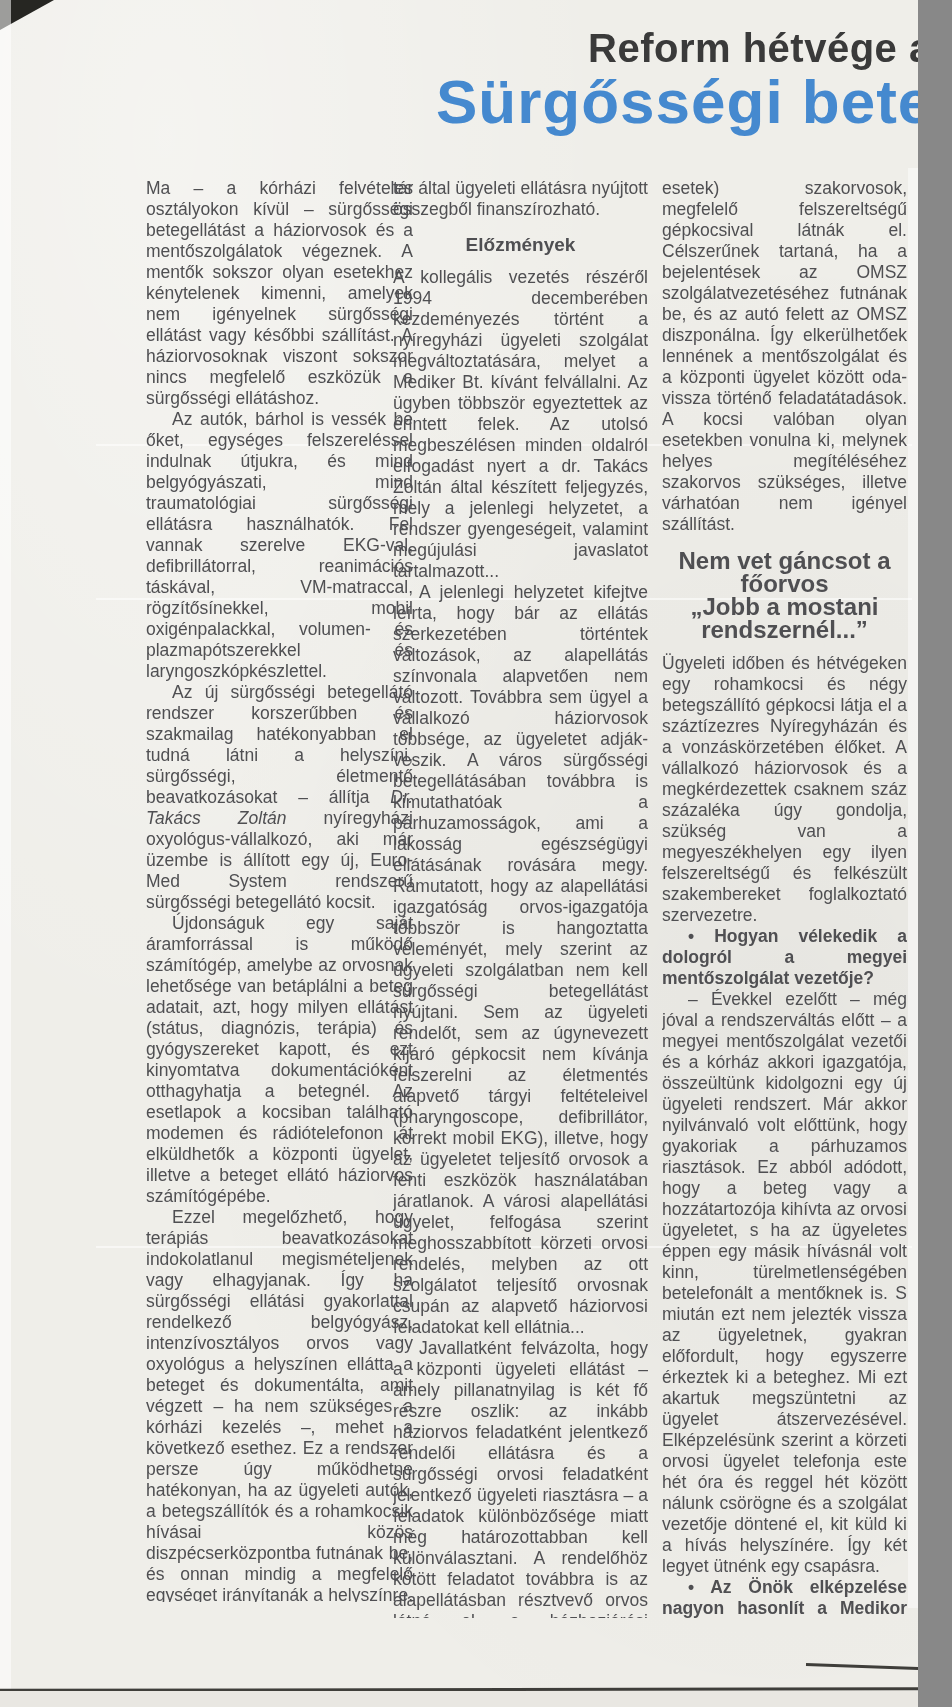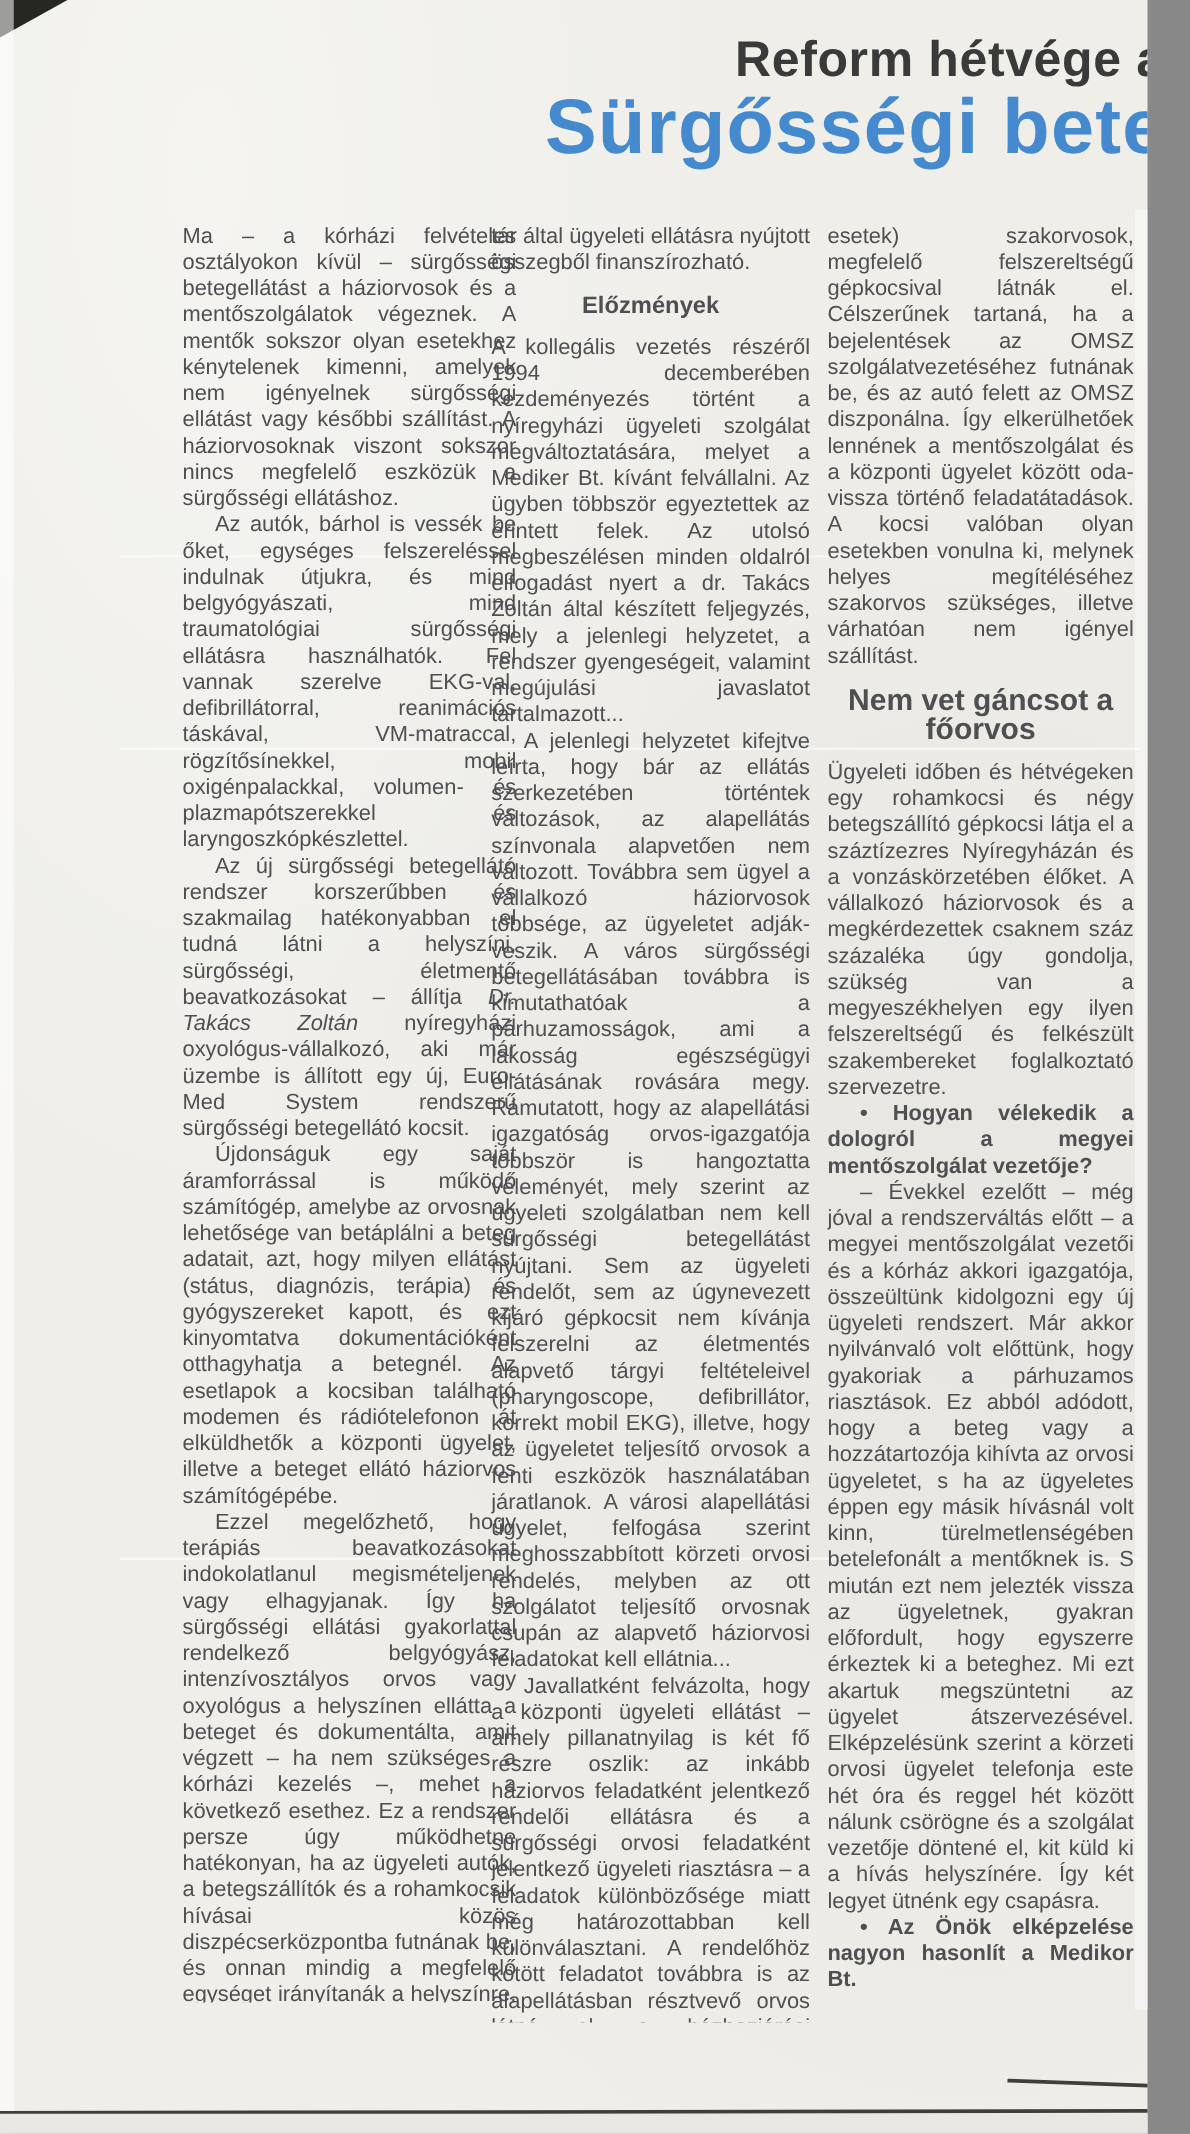--- a/index.html
+++ b/index.html
@@ -90,20 +90,21 @@
     <div class="col-heading">Előzmények</div>
     <p class="noindent">A kollegális vezetés részéről 1994 decemberében kezdeményezés történt a nyíregyházi ügyeleti szolgálat megváltoztatására, melyet a Mediker Bt. kívánt felvállalni. Az ügyben többször egyeztettek az érintett felek. Az utolsó megbeszélésen minden oldalról elfogadást nyert a dr. Takács Zoltán által készített feljegyzés, mely a jelenlegi helyzetet, a rendszer gyengeségeit, valamint megújulási javaslatot tartalmazott...</p>
     <p>A jelenlegi helyzetet kifejtve leírta, hogy bár az ellátás szerkezetében történtek változások, az alapellátás színvonala alapvetően nem változott. Továbbra sem ügyel a vállalkozó háziorvosok többsége, az ügyeletet adják-veszik. A város sürgősségi betegellátásában továbbra is kimutathatóak a párhuzamosságok, ami a lakosság egészségügyi ellátásának rovására megy. Rámutatott, hogy az alapellátási igazgatóság orvos-igazgatója többször is hangoztatta véleményét, mely szerint az ügyeleti szolgálatban nem kell sürgősségi betegellátást nyújtani. Sem az ügyeleti rendelőt, sem az úgynevezett kijáró gépkocsit nem kívánja felszerelni az életmentés alapvető tárgyi feltételeivel (pharyngoscope, defibrillátor, korrekt mobil EKG), illetve, hogy az ügyeletet teljesítő orvosok a fenti eszközök használatában járatlanok. A városi alapellátási ügyelet, felfogása szerint meghosszabbított körzeti orvosi rendelés, melyben az ott szolgálatot teljesítő orvosnak csupán az alapvető háziorvosi feladatokat kell ellátnia...</p>
     <p>Javallatként felvázolta, hogy a központi ügyeleti ellátást – amely pillanatnyilag is két fő részre oszlik: az inkább háziorvos feladatként jelentkező rendelői ellátásra és a sürgősségi orvosi feladatként jelentkező ügyeleti riasztásra – a feladatok különbözősége miatt még határozottabban kell különválasztani. A rendelőhöz kötött feladatot továbbra is az alapellátásban résztvevő orvos látná el, a házhozjárási feladatokat azonban (mivel általában e feladatok között találhatóak súlyosabb, beavatkozást igénylő</p>
   </section>
 
   <section class="col col3">
     <p class="noindent">esetek) szakorvosok, megfelelő felszereltségű gépkocsival látnák el. Célszerűnek tartaná, ha a bejelentések az OMSZ szolgálatvezetéséhez futnának be, és az autó felett az OMSZ diszponálna. Így elkerülhetőek lennének a mentőszolgálat és a központi ügyelet között oda-vissza történő feladatátadások. A kocsi valóban olyan esetekben vonulna ki, melynek helyes megítéléséhez szakorvos szükséges, illetve várhatóan nem igényel szállítást.</p>
     <div class="col-heading2">
       <div>Nem vet gáncsot a főorvos</div>
+      <div>„Jobb a mostani rendszernél...”</div>
     </div>
     <p class="noindent">Ügyeleti időben és hétvégeken egy rohamkocsi és négy betegszállító gépkocsi látja el a száztízezres Nyíregyházán és a vonzáskörzetében élőket. A vállalkozó háziorvosok és a megkérdezettek csaknem száz százaléka úgy gondolja, szükség van a megyeszékhelyen egy ilyen felszereltségű és felkészült szakembereket foglalkoztató szervezetre.</p>
     <p class="bold">• Hogyan vélekedik a dologról a megyei mentőszolgálat vezetője?</p>
     <p>– Évekkel ezelőtt – még jóval a rendszerváltás előtt – a megyei mentőszolgálat vezetői és a kórház akkori igazgatója, összeültünk kidolgozni egy új ügyeleti rendszert. Már akkor nyilvánvaló volt előttünk, hogy gyakoriak a párhuzamos riasztások. Ez abból adódott, hogy a beteg vagy a hozzátartozója kihívta az orvosi ügyeletet, s ha az ügyeletes éppen egy másik hívásnál volt kinn, türelmetlenségében betelefonált a mentőknek is. S miután ezt nem jelezték vissza az ügyeletnek, gyakran előfordult, hogy egyszerre érkeztek ki a beteghez. Mi ezt akartuk megszüntetni az ügyelet átszervezésével. Elképzelésünk szerint a körzeti orvosi ügyelet telefonja este hét óra és reggel hét között nálunk csörögne és a szolgálat vezetője döntené el, kit küld ki a hívás helyszínére. Így két legyet ütnénk egy csapásra.</p>
     <p class="bold">• Az Önök elképzelése nagyon hasonlít a Medikor Bt.</p>
   </section>
 
   <div class="edge-fragments">s
 t
 z

